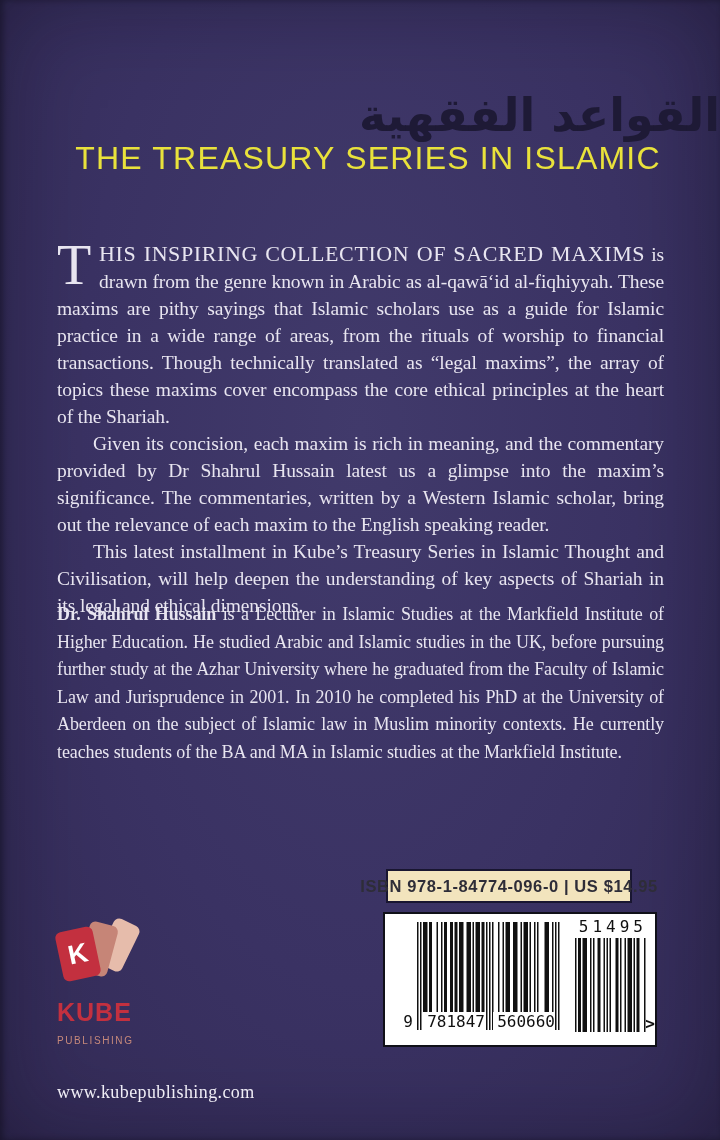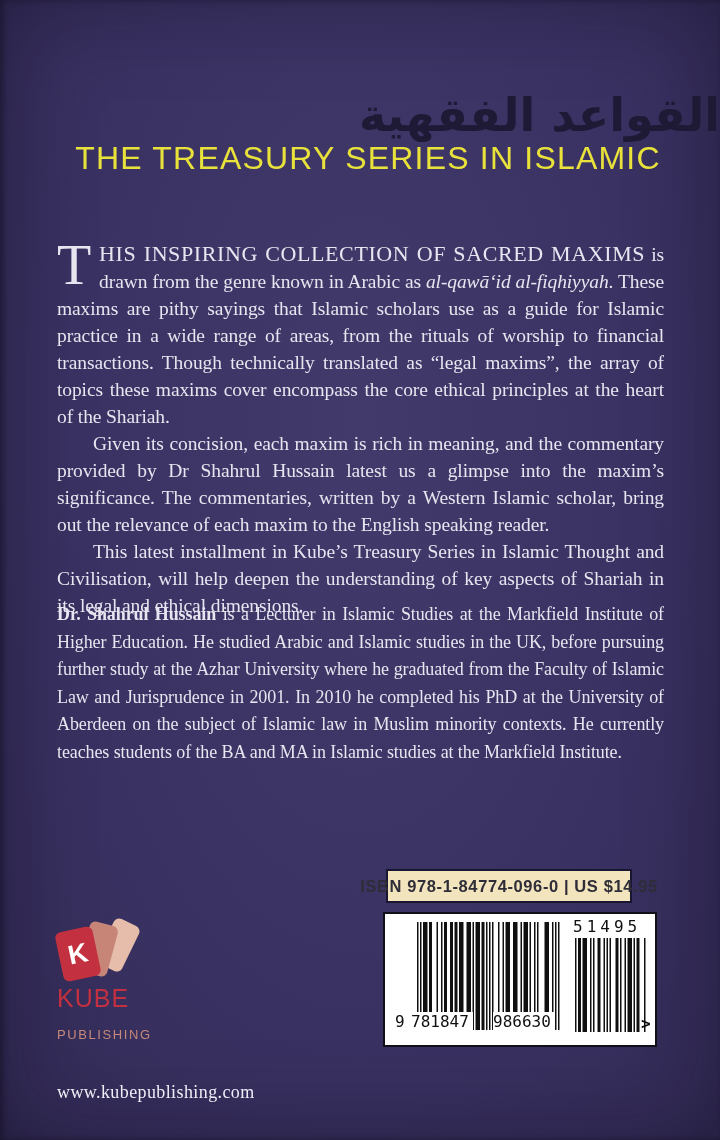--- a/index.html
+++ b/index.html
@@ -35,21 +35,21 @@
     color:#e8e5f0;font-size:19.5px;line-height:27px;
     text-align:justify;letter-spacing:-0.1px;
   }
   .blurb p{margin:0;}
   .blurb p.indent{text-indent:36px;}
   .dropcap{
     float:left;font-size:56px;line-height:44px;
     padding:3px 8px 0 0;color:#e8e5f0;
   }
   .smallcaps{font-size:22px;letter-spacing:0.6px;}
-  .ital{font-style:italic;}
+  .ital{}
   
   .bio{
     position:absolute;left:57px;top:601px;width:607px;
     color:#e8e5f0;font-size:18px;line-height:27.5px;
     text-align:justify;letter-spacing:-0.1px;
   }
   .bio b{font-weight:bold;}
   
   .isbn-bar{
     position:absolute;left:386px;top:869px;width:246px;height:34px;
@@ -61,47 +61,47 @@
   }
   
   .barcode-box{
     position:absolute;left:383px;top:912px;width:274px;height:135px;
     background:#ffffff;border:2px solid #101018;box-sizing:border-box;
   }
   .bc-main{position:absolute;left:32px;top:8px;}
   .bc-supp{position:absolute;left:190px;top:24px;}
   .bc-digit{
     position:absolute;font-family:"DejaVu Sans Mono", monospace;
-    font-size:16px;line-height:20px;color:#101010;text-align:left;
+    font-size:16px;line-height:20px;color:#101010;text-align:right;
   }
   .bc-lead{left:10px;top:98px;width:18px;}
-  .bc-g1{left:26px;top:98px;width:62px;background:#fff;}
+  .bc-g1{left:38px;top:98px;width:62px;background:#fff;}
   .bc-g2{left:108px;top:98px;width:62px;background:#fff;}
   .bc-supp-digits{left:188px;top:3px;width:74px;letter-spacing:4px;background:#fff;}
   .bc-arrow{left:256px;top:100px;width:14px;font-weight:bold;}
   
   .publisher{position:absolute;left:57px;top:922px;width:180px;}
   .cards{position:relative;width:110px;height:62px;}
   .card{position:absolute;border-radius:6px;}
   .card-light{left:47px;top:-2px;width:28px;height:50px;background:#e6bcab;transform:rotate(26deg);z-index:1;}
   .card-mid{left:27px;top:1px;width:29px;height:52px;background:#c68577;transform:rotate(15deg);z-index:2;}
   .card-red{
     left:2px;top:7px;width:38px;height:50px;background:#c3303f;transform:rotate(-12deg);z-index:3;
     display:flex;align-items:center;justify-content:center;
     color:#ffffff;font-family:"Liberation Sans", sans-serif;font-weight:bold;font-size:27px;
   }
   .logo-name{
-    margin-top:0;
-    font-family:"Liberation Sans", sans-serif;font-weight:normal;
+    margin-top:14px;
+    font-family:"Liberation Sans", sans-serif;font-weight:bold;
     font-size:25px;letter-spacing:1px;color:#c3303f;
   }
   .logo-sub{
-    margin-top:14px;
+    margin-top:8px;
     font-family:"Liberation Sans", sans-serif;
-    font-size:13px;letter-spacing:1.6px;color:#c6897b;
+    font-size:10px;letter-spacing:1.6px;color:#c6897b;
   }
   
   .website{
     position:absolute;left:57px;top:1082px;
     color:#f0eef6;font-size:18px;letter-spacing:0.4px;
     font-family:"Liberation Serif", serif;
   }
 </style>
 </head>
 <body>
@@ -170,21 +170,21 @@
           <rect x="40.5" y="0" width="3" height="94" fill="#101010"></rect>
           <rect x="45" y="0" width="1.5" height="94" fill="#101010"></rect>
           <rect x="49.5" y="0" width="1.5" height="94" fill="#101010"></rect>
           <rect x="52.5" y="0" width="4.5" height="94" fill="#101010"></rect>
           <rect x="58.5" y="0" width="1.5" height="94" fill="#101010"></rect>
           <rect x="61.5" y="0" width="3" height="94" fill="#101010"></rect>
           <rect x="69" y="0" width="1.5" height="94" fill="#101010"></rect>
         </svg></div>
     <div class="bc-digit bc-lead">9</div>
     <div class="bc-digit bc-g1">781847</div>
-    <div class="bc-digit bc-g2">986630</div>
+    <div class="bc-digit bc-g2">560660</div>
     <div class="bc-digit bc-supp-digits">51495</div>
     <div class="bc-digit bc-arrow">&gt;</div>
   </div>
 
   <div class="publisher">
     <div class="cards">
       <div class="card card-light"></div>
       <div class="card card-mid"></div>
       <div class="card card-red">
           <span>K</span>

